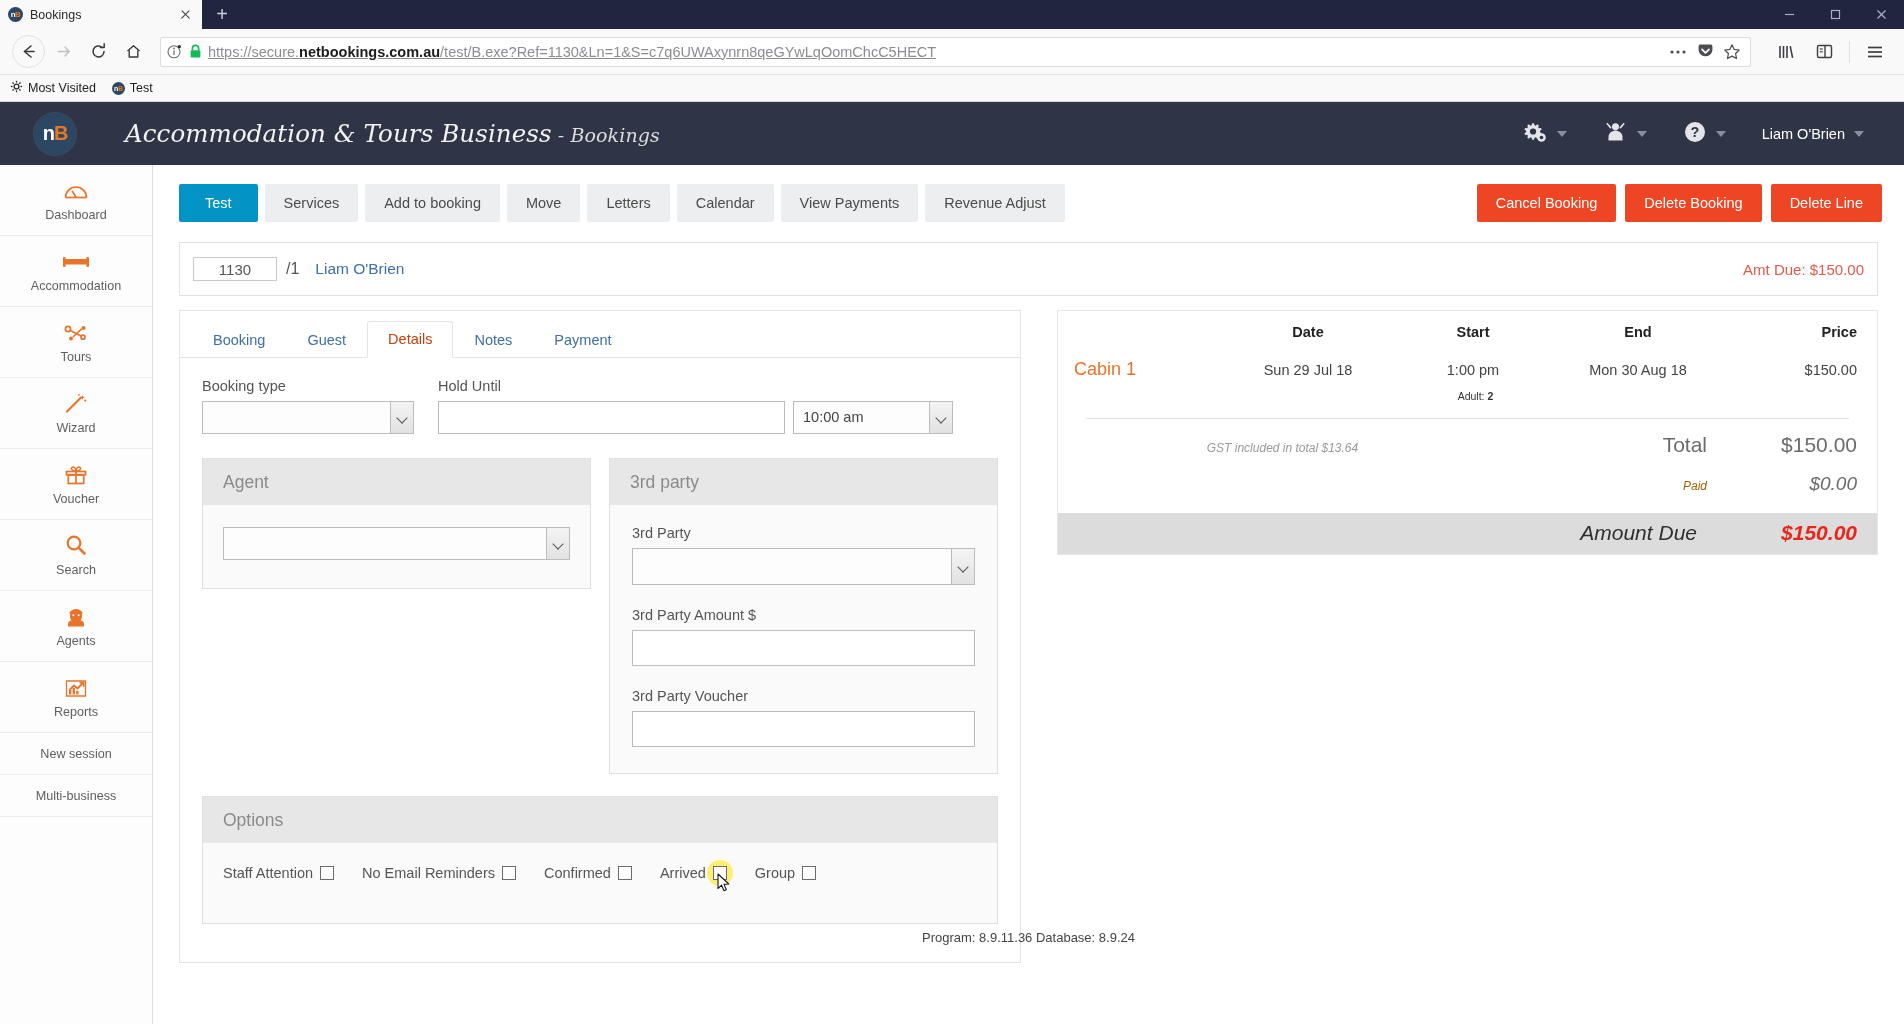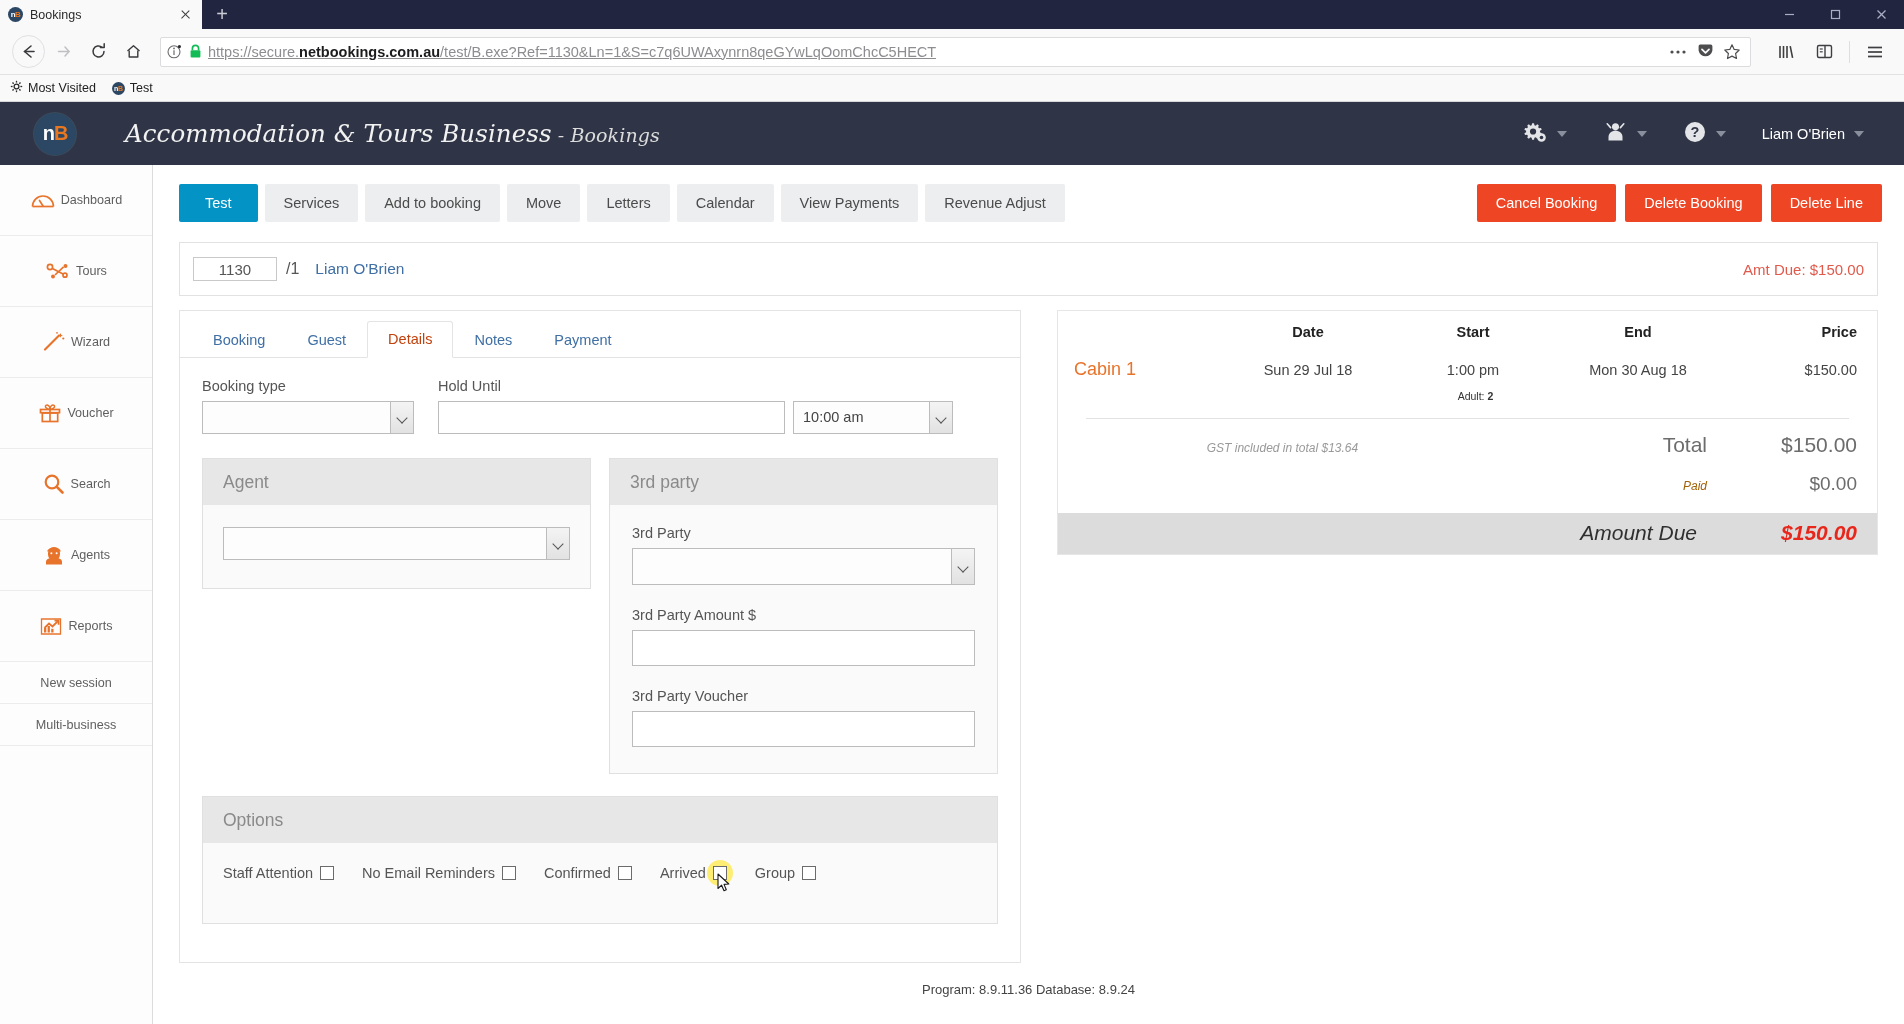--- a/index.html
+++ b/index.html
@@ -107,21 +107,21 @@
     display:flex; align-items:center; gap:9px; padding:0 18px; color:#e9e9ec; font-size:14.5px;
   }
   .caret { width:0;height:0;border-left:5px solid transparent;border-right:5px solid transparent;border-top:6px solid #8a8f9e; }
   .username { font-size:14.5px; color:#ffffff; }
 
   .sidebar {
     position:absolute; left:0; top:63px; width:153px; bottom:0;
     background:#fdfdfd; border-right:1px solid #dcdcdc;
   }
   .sbitem {
-    height:71px; border-bottom:1px solid #ececec; display:flex; flex-direction:row;
+    height:71px; border-bottom:1px solid #ececec; display:flex; flex-direction:column;
     align-items:center; justify-content:center; gap:5px; cursor:default;
   }
   .sbicon { height:24px; display:flex; align-items:center; justify-content:center; color:#e8742c; }
   .sblabel { font-size:12.6px; color:#5f5f5f; }
   .sbitem.plain { height:42px; }
 
   .content { position:absolute; left:153px; top:63px; right:0; bottom:0; background:#fff; }
 
   .toolbar { padding:19px 22px 0 26px; display:flex; align-items:center; gap:7px; }
   .tbtn {
@@ -205,29 +205,29 @@
   .sumtable td.r { text-align:right; padding-right:20px; }
   .paxline { font-size:10.5px; color:#333; padding:4px 0 16px 16px; }
   .paxline b { font-weight:bold; }
   .sumrule { height:1px; background:#e2e2e2; margin:0 28px 0 28px; }
   .totwrap { padding:14px 0 8px 0; }
   .totrow { display:flex; align-items:baseline; }
   .gstnote { flex:1; text-align:center; font-size:12px; font-style:italic; color:#999; }
   .totlabel { font-size:21px; color:#6c6c6c; width:200px; text-align:right; }
   .totval { font-size:21px; color:#6c6c6c; width:170px; text-align:right; padding-right:20px; }
   .paidlabel { font-size:12px; font-style:italic; color:#a16207; width:200px; text-align:right; }
-  .paidval { font-size:19px; color:#6c6c6c; width:170px; text-align:right; padding-right:20px; }
+  .paidval { font-size:19px; color:#6c6c6c; width:170px; text-align:right; padding-right:20px;font-style:italic; }
   .duerow {
     background:#dcdcdc; display:flex; align-items:baseline; padding:8px 0 9px 0; margin-top:10px;
   }
   .duelabel { font-size:21px; font-style:italic; color:#2f2f2f; width:calc(100% - 170px); text-align:right; padding-right:10px; }
   .dueval { font-size:21px; font-style:italic; font-weight:bold; color:#e8271c; width:170px; text-align:right; padding-right:20px; }
 
   .footer {
-    position:absolute; left:153px; right:0; top:880px; text-align:center;
+    position:absolute; left:153px; right:0; top:828px; text-align:center;
     font-size:13px; color:#444;
   }
 </style>
 </head>
 <body>
 
 <div id="browser">
 
   <div class="tabstrip">
     <div class="tab">
@@ -427,20 +427,30 @@
   <div class="sidebar">
     <div class="sbitem">
       <span class="sbicon">
         <svg width="26" height="20" viewBox="0 0 26 20">
             <path d="M2.5 16.5 a10.5 10.5 0 0 1 21 0" fill="none" stroke="#e8742c" stroke-width="1.7"></path>
             <path d="M2.5 16.5 L23.5 16.5" stroke="#e8742c" stroke-width="1.7"></path>
             <line x1="13" y1="16" x2="9.5" y2="10.5" stroke="#e8742c" stroke-width="1.7" stroke-linecap="round"></line>
           </svg>
       </span>
       <span class="sblabel">Dashboard</span>
+    </div>
+    <div class="sbitem">
+      <span class="sbicon">
+        <svg width="28" height="18" viewBox="0 0 28 18">
+            <rect x="2" y="6" width="24" height="5.5" rx="1.5" fill="#e8742c"></rect>
+            <rect x="1" y="4" width="2.6" height="10" rx="1" fill="#e8742c"></rect>
+            <rect x="24.4" y="4" width="2.6" height="10" rx="1" fill="#e8742c"></rect>
+          </svg>
+      </span>
+      <span class="sblabel">Accommodation</span>
     </div>
     <div class="sbitem">
       <span class="sbicon">
         <svg width="26" height="20" viewBox="0 0 26 20">
             <circle cx="5" cy="6" r="2.6" fill="none" stroke="#e8742c" stroke-width="1.7"></circle>
             <circle cx="20.5" cy="5" r="2" fill="#e8742c"></circle>
             <circle cx="8" cy="15.5" r="2" fill="#e8742c"></circle>
             <path d="M7.4 7.4 L19 13.5" stroke="#e8742c" stroke-width="1.7"></path>
             <path d="M18.6 5.8 L10 14" stroke="#e8742c" stroke-width="1.7"></path>
             <circle cx="20" cy="14.2" r="2" fill="none" stroke="#e8742c" stroke-width="1.7"></circle>

